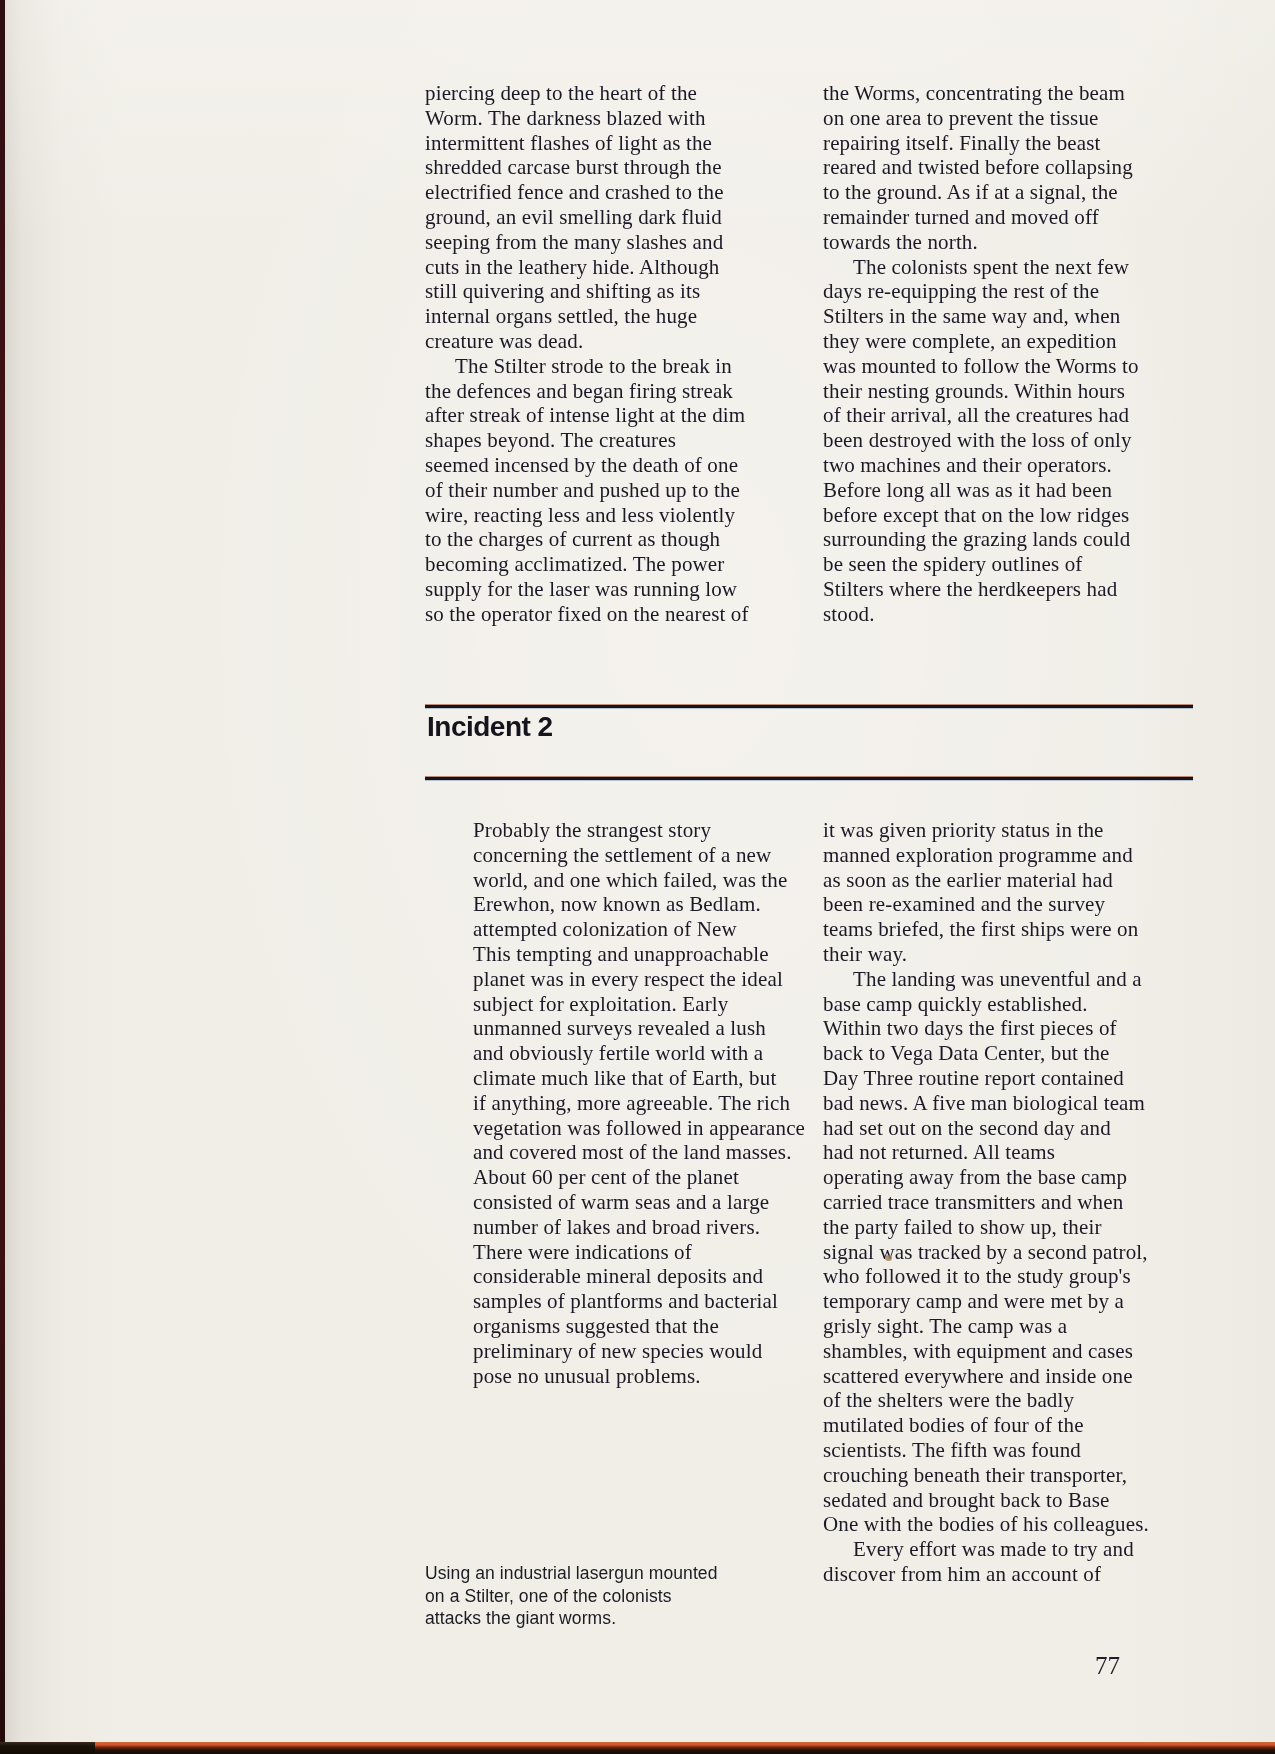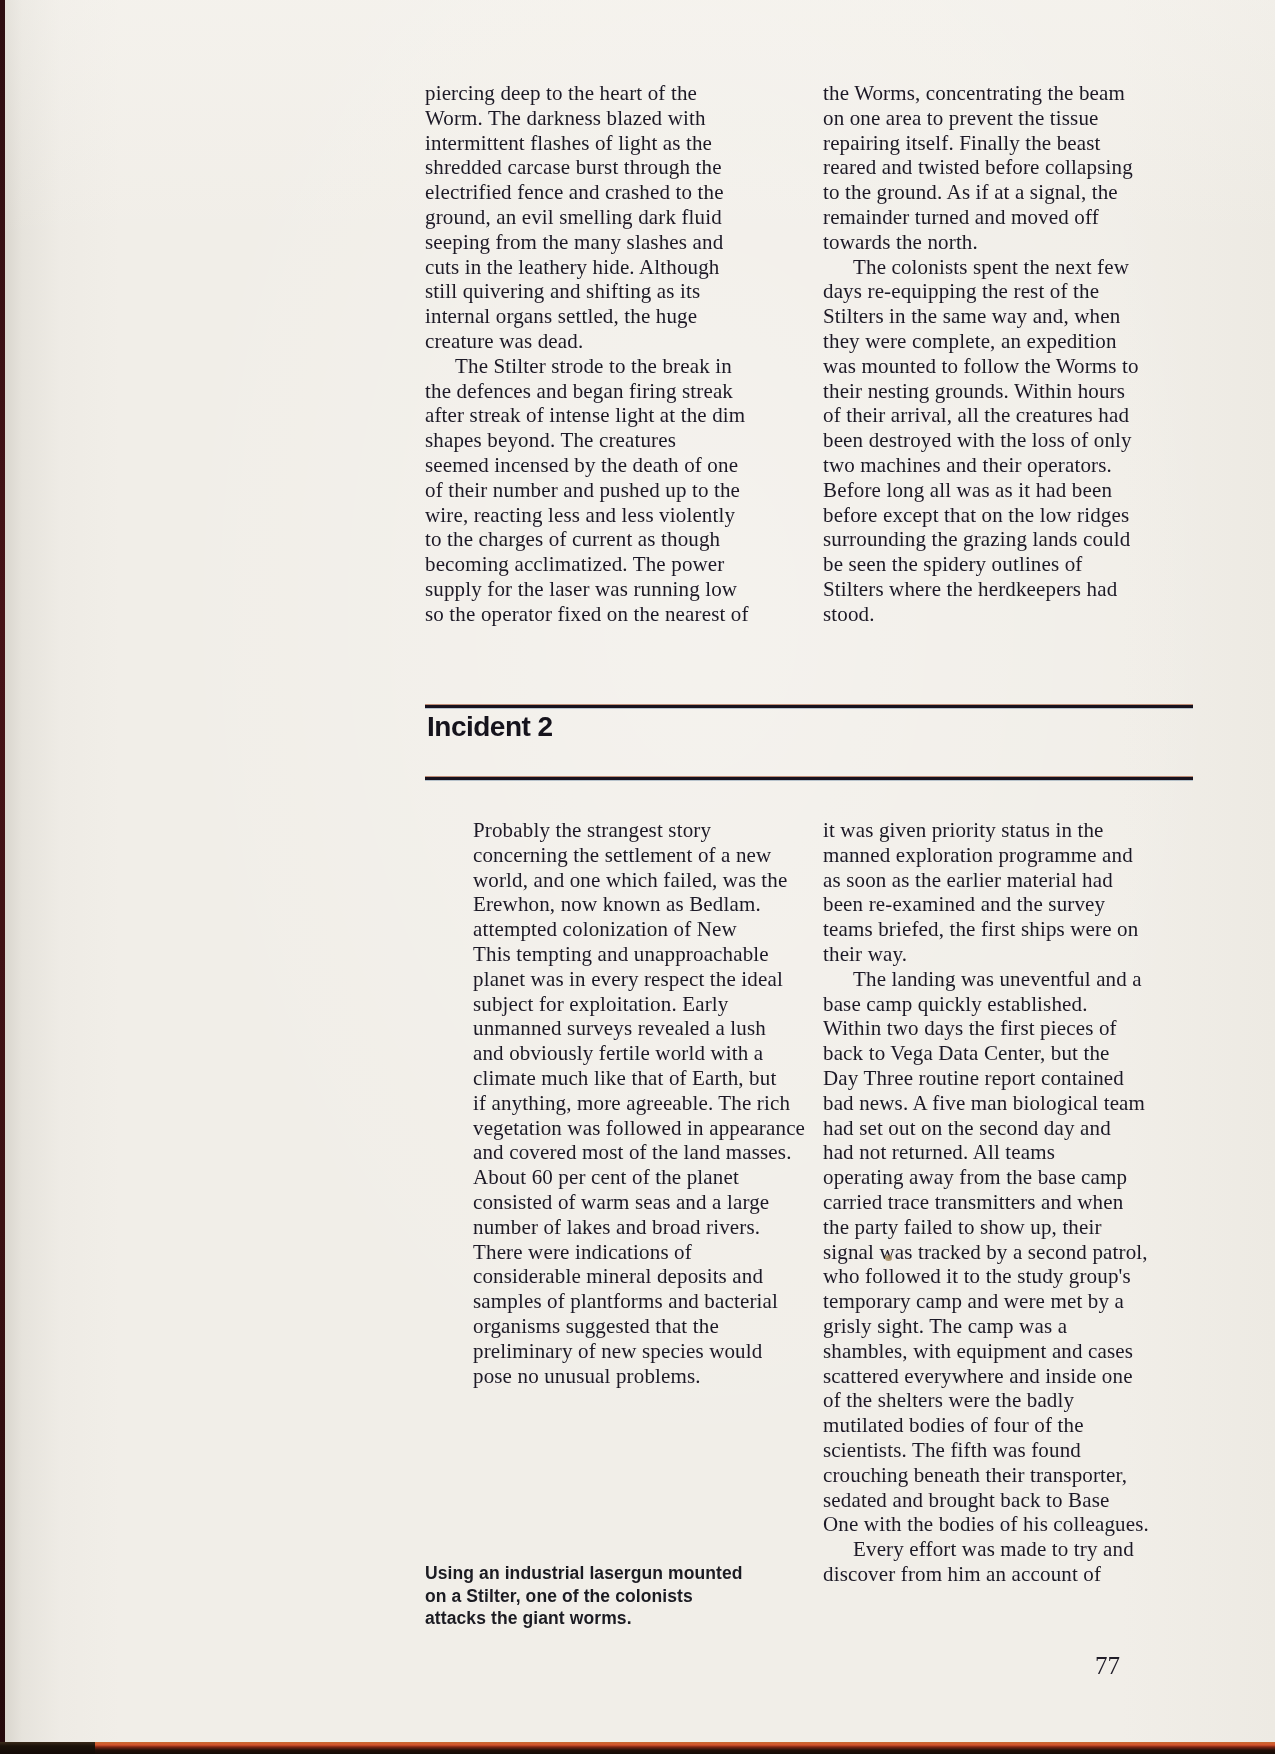--- a/index.html
+++ b/index.html
@@ -48,21 +48,21 @@
   }
   .heading{
     position:absolute;left:427px;top:711px;
     font-family:"Liberation Sans", sans-serif;
     font-weight:bold;font-size:28px;letter-spacing:-0.5px;
     color:#15131c;
   }
   .caption{
     position:absolute;left:425px;top:1562px;width:372px;
     font-family:"Liberation Sans", sans-serif;
-    font-weight:bold;font-size:17.5px;line-height:22.5px;
+    font-weight:normal;font-size:17.5px;line-height:22.5px;
     color:#1b1b22;letter-spacing:0.1px;
   }
   .page-number{
     position:absolute;left:1095px;top:1652px;width:100px;
     text-align:left;font-size:25px;color:#201d28;
   }
   .speck{
     position:absolute;left:885px;top:1255px;width:7px;height:6px;
     border-radius:50%;background:#9b7f55;opacity:0.8;
   }

